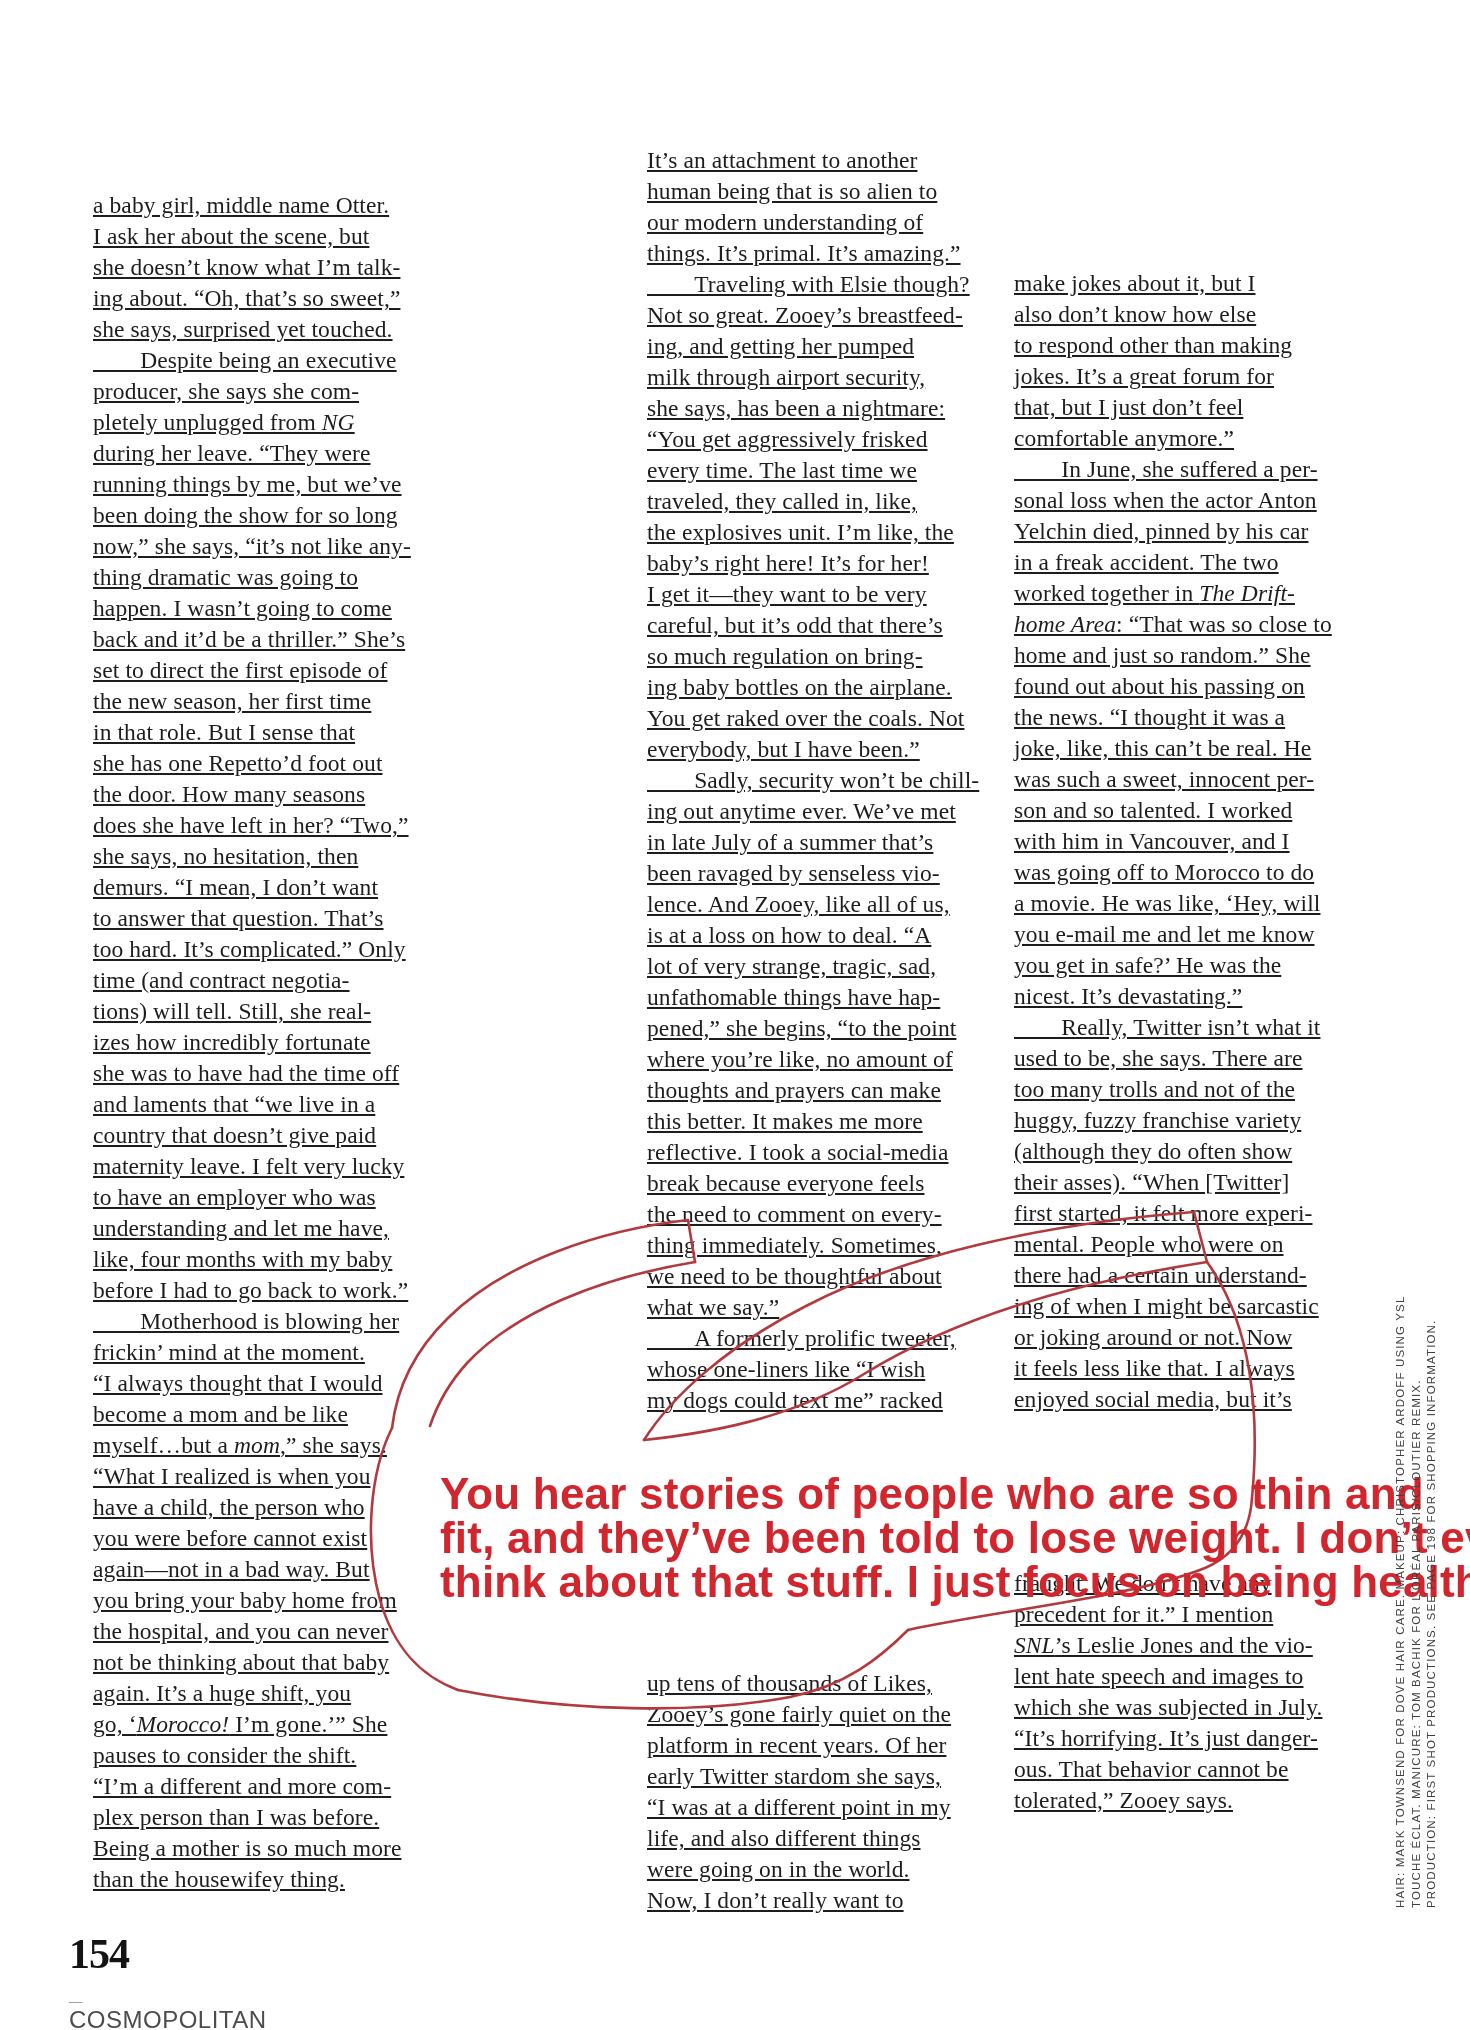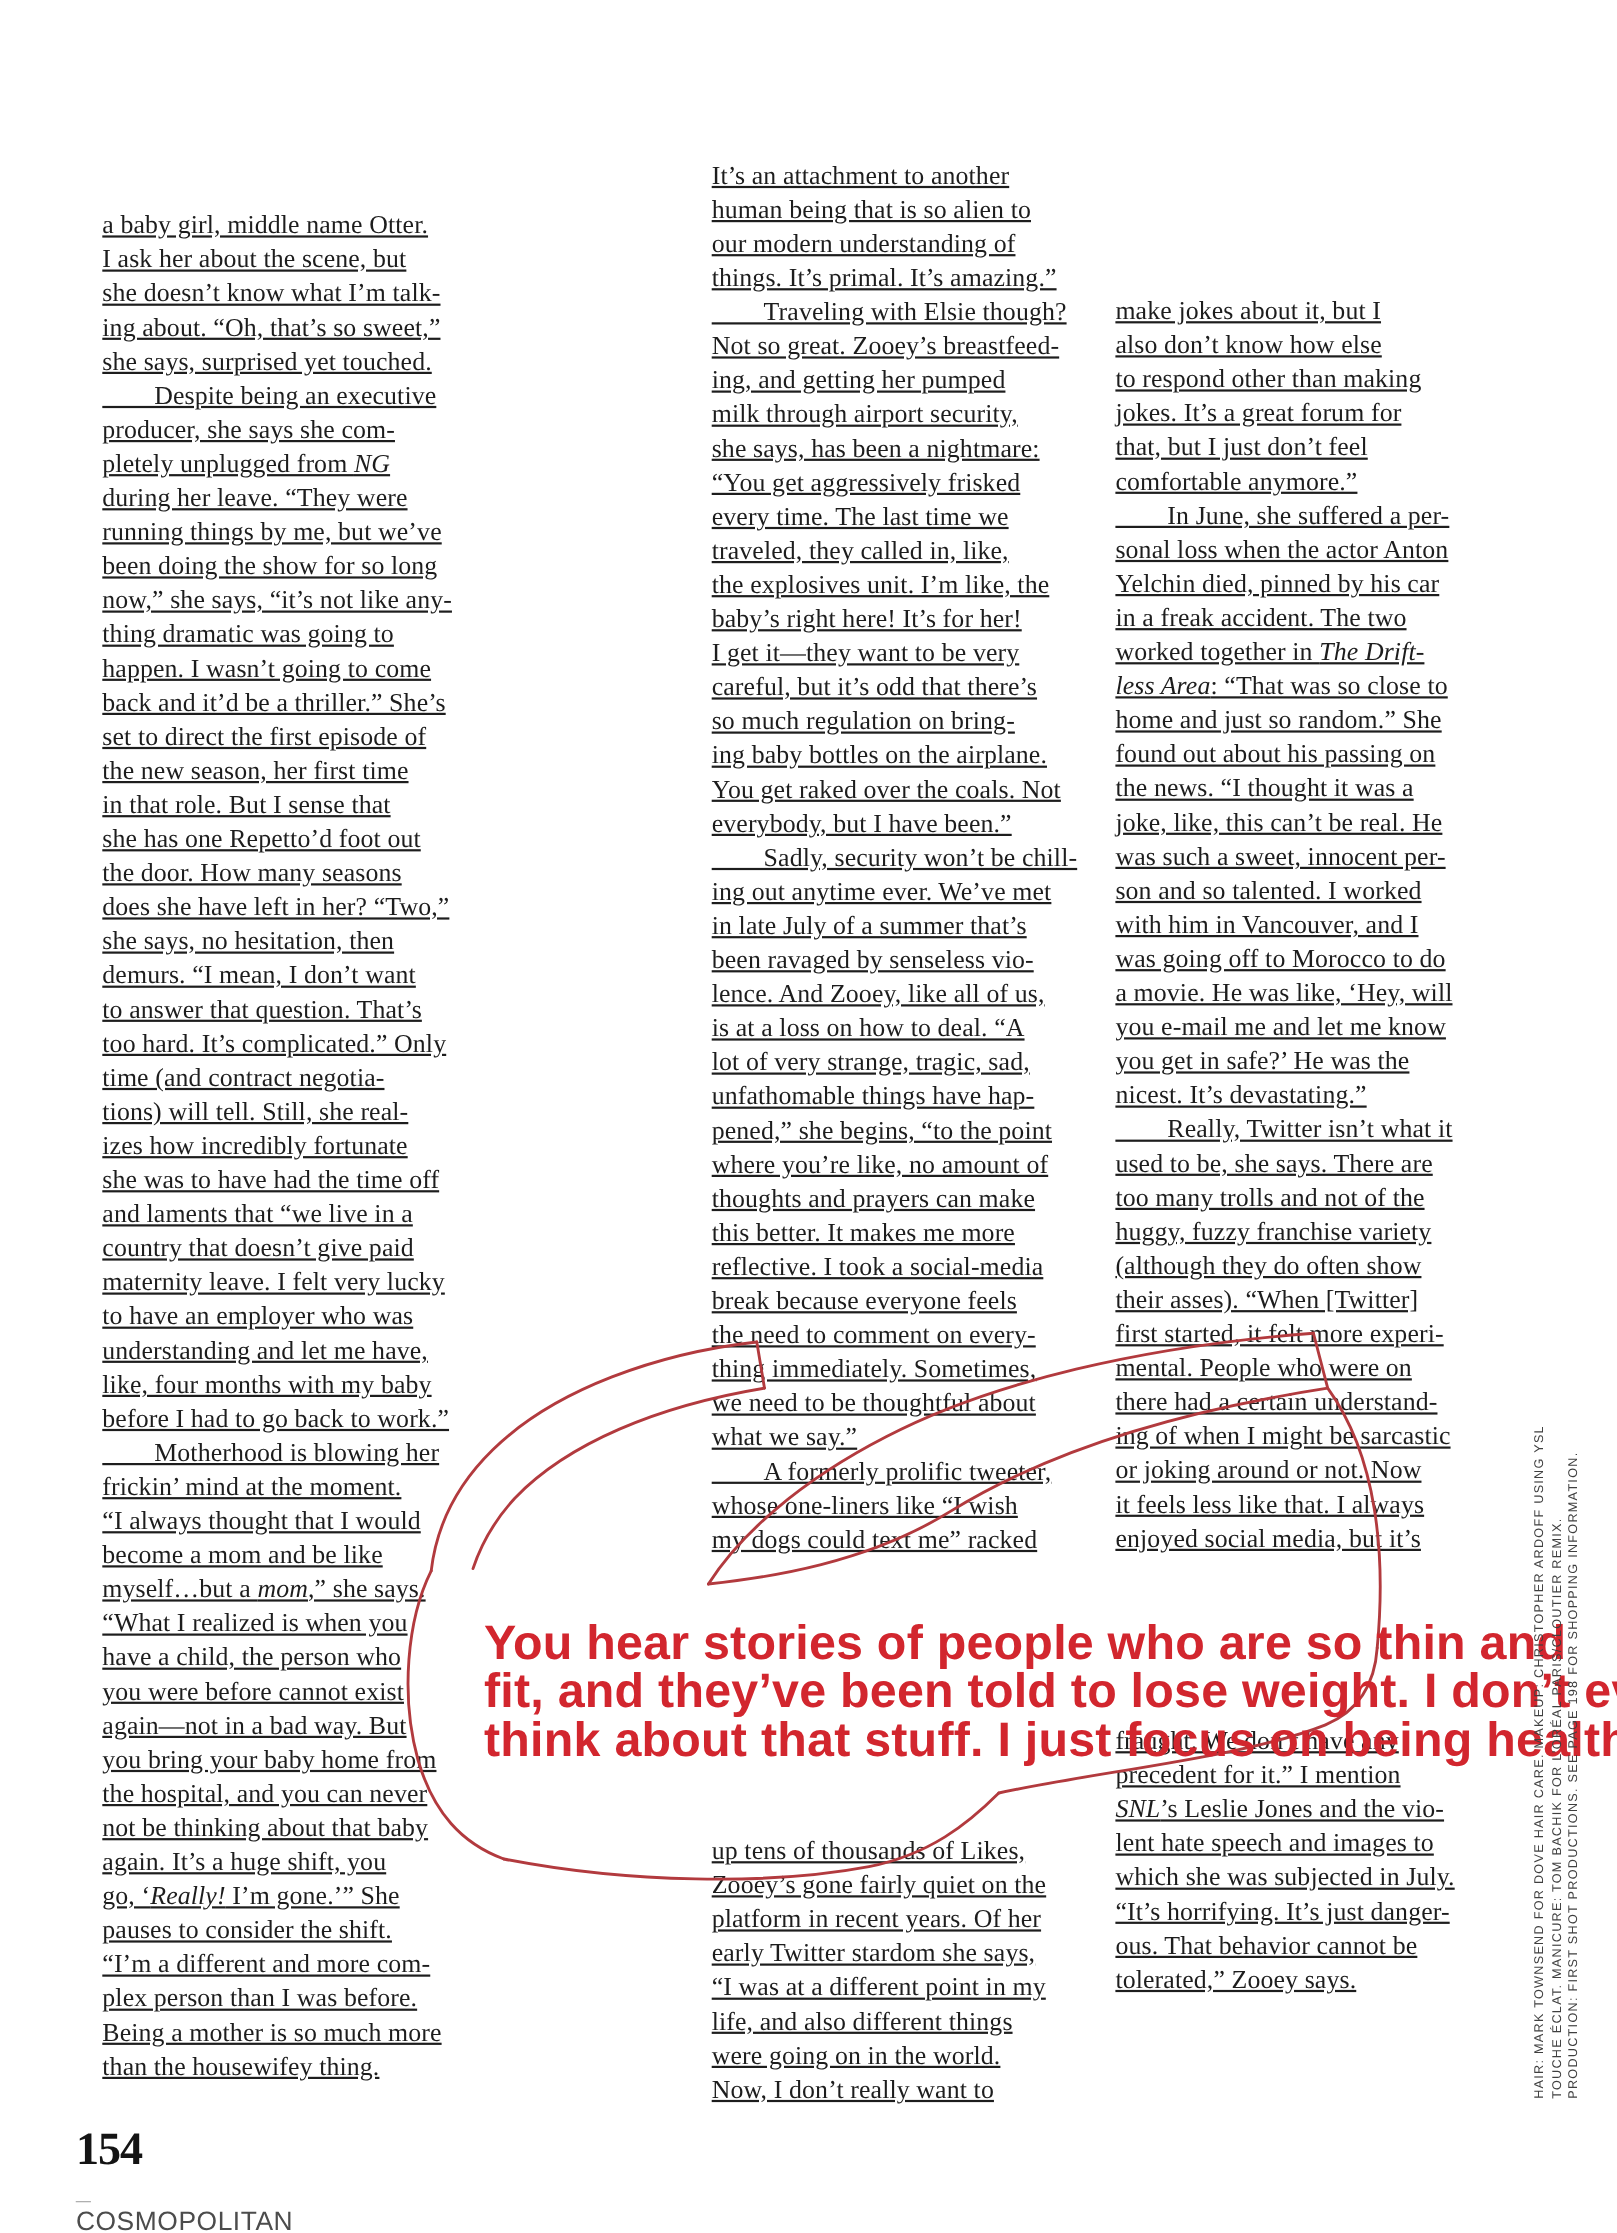--- a/index.html
+++ b/index.html
@@ -69,21 +69,21 @@
 become a mom and be like
 myself…but a <i>mom</i>,” she says.
 “What I realized is when you
 have a child, the person who
 you were before cannot exist
 again—not in a bad way. But
 you bring your baby home from
 the hospital, and you can never
 not be thinking about that baby
 again. It’s a huge shift, you
-go, ‘<i>Really!</i> I’m gone.’” She
+go, ‘<i>Morocco!</i> I’m gone.’” She
 pauses to consider the shift.
 “I’m a different and more com-
 plex person than I was before.
 Being a mother is so much more
 than the housewifey thing.</div>
 
 <div class="col" style="left:647px;top:145px;">It’s an attachment to another
 human being that is so alien to
 our modern understanding of
 things. It’s primal. It’s amazing.”
@@ -138,21 +138,21 @@
 also don’t know how else
 to respond other than making
 jokes. It’s a great forum for
 that, but I just don’t feel
 comfortable anymore.”
   In June, she suffered a per-
 sonal loss when the actor Anton
 Yelchin died, pinned by his car
 in a freak accident. The two
 worked together in <i>The Drift-</i>
-<i>less Area</i>: “That was so close to
+<i>home Area</i>: “That was so close to
 home and just so random.” She
 found out about his passing on
 the news. “I thought it was a
 joke, like, this can’t be real. He
 was such a sweet, innocent per-
 son and so talented. I worked
 with him in Vancouver, and I
 was going off to Morocco to do
 a movie. He was like, ‘Hey, will
 you e-mail me and let me know

